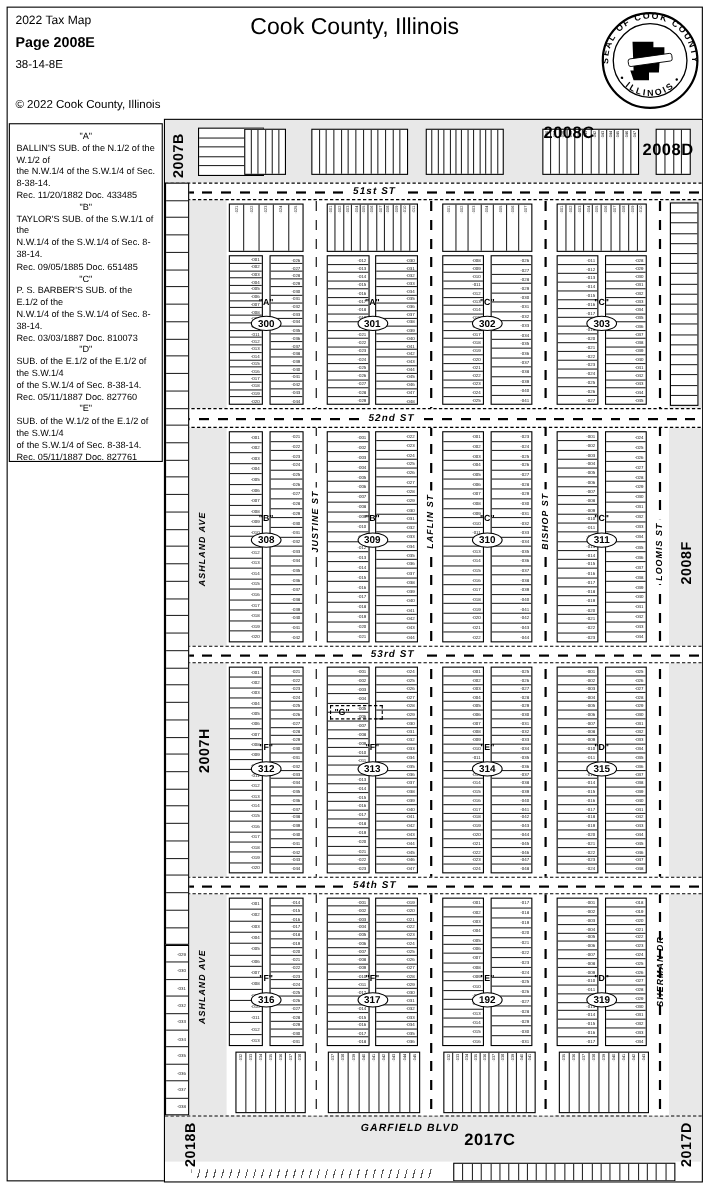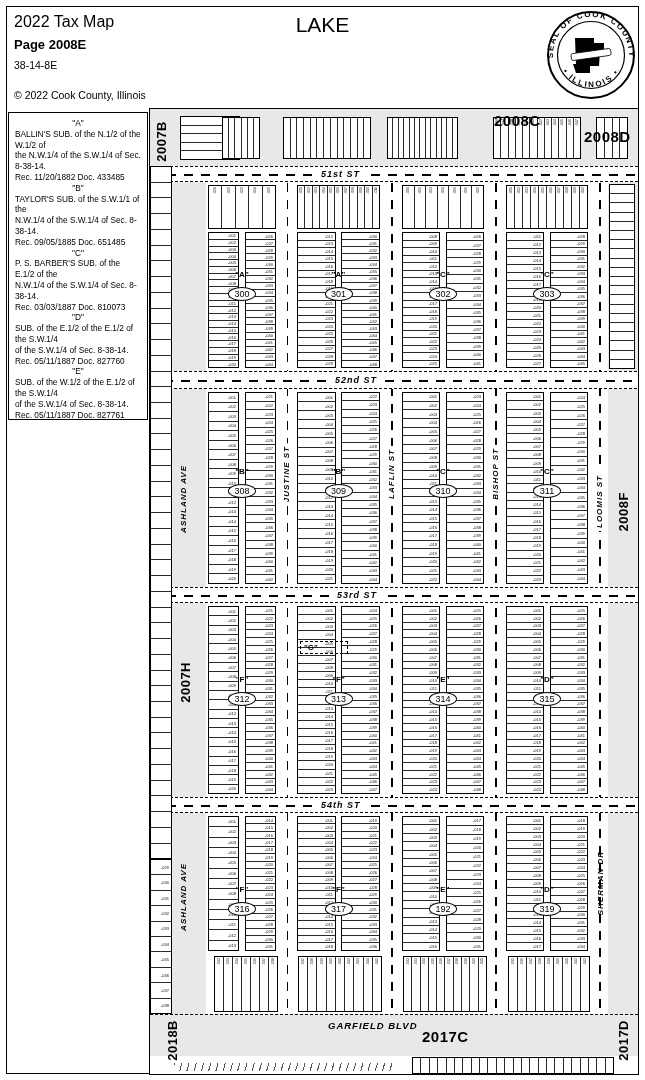--- a/index.html
+++ b/index.html
@@ -1,21 +1,21 @@
 <!DOCTYPE html>
 <html><head>
 <meta charset="utf-8">
 <style>
   html,body{margin:0;padding:0;}
   body{width:645px;height:1080px;position:relative;background:#fff;overflow:hidden;
        font-family:"Liberation Sans", sans-serif;color:#000;}
   .frame{position:absolute;left:6px;top:6px;right:6px;bottom:6px;border:1.3px solid #000;z-index:0;}
   
   .hdr-left{position:absolute;left:14px;top:13px;z-index:2;}
-  .hdr-year{font-size:16px;}
+  .hdr-year{font-size:11px;}
   .hdr-page{font-size:13px;font-weight:bold;margin-top:6px;}
   .hdr-code{font-size:10.5px;margin-top:7px;}
   .hdr-copy{position:absolute;left:14px;top:89px;font-size:10.5px;z-index:2;}
   .title{position:absolute;left:140px;right:140px;top:9px;text-align:center;
          font-size:21px;line-height:32.5px;z-index:1;}
   .seal{position:absolute;right:8px;top:9px;z-index:2;}
   
   #legend-box{position:absolute;left:8px;top:112px;width:140px;height:308px;border:1px solid #000;
         background:#fff;padding:5px 6px;box-sizing:border-box;font-size:8.3px;line-height:10.8px;overflow:hidden;z-index:2;}
   .leg-letter{text-align:center;}
@@ -39,39 +39,39 @@
   .ref-h{position:absolute;font-weight:bold;font-size:15px;letter-spacing:.5px;z-index:5;white-space:nowrap;}
   .col{position:absolute;display:flex;flex-direction:column;background:#fff;border:1px solid #000;box-sizing:border-box;z-index:3;}
   .cellH{flex:1;display:flex;align-items:center;justify-content:flex-end;padding-right:2px;
          font-size:4px;color:#111;overflow:hidden;border-bottom:1px solid #2a2a2a;min-height:0;}
   .col>.cellH:last-child{border-bottom:none;}
   .strip{position:absolute;display:flex;background:#fff;border:1px solid #000;box-sizing:border-box;z-index:3;}
   .cellV{flex:1;border-right:1px solid #2a2a2a;display:flex;justify-content:center;align-items:flex-start;overflow:hidden;min-width:0;}
   .strip>.cellV:last-child{border-right:none;}
   .vtiny{writing-mode:vertical-rl;transform:rotate(180deg);font-size:3.5px;color:#111;margin-top:1px;}
   .ellipse{position:absolute;border:1.5px solid #000;border-radius:50%;background:#fff;display:flex;
-         align-items:center;justify-content:center;font-weight:normal;font-size:9px;z-index:5;box-sizing:border-box;}
+         align-items:center;justify-content:center;font-weight:bold;font-size:9px;z-index:5;box-sizing:border-box;}
   .blockletter{position:absolute;font-weight:bold;font-size:8px;z-index:5;text-align:center;}
   .gbox{position:absolute;border:1.2px dashed #000;font-weight:bold;font-size:8px;display:flex;
          align-items:center;padding-left:3px;z-index:5;box-sizing:border-box;}
   .hatch{position:absolute;background:repeating-linear-gradient(105deg,#555 0 1px,transparent 1px 7px);z-index:2;}
 </style>
 </head>
 <body>
 
 <div class="frame"></div>
 
 <div class="hdr-left">
   <div class="hdr-year">2022 Tax Map</div>
   <div class="hdr-page">Page 2008E</div>
   <div class="hdr-code">38-14-8E</div>
 </div>
 <div class="hdr-copy">© 2022 Cook County, Illinois</div>
 <div class="title">
-  <div>LAKE</div>
+  <div>Cook County, Illinois</div>
 </div>
 <svg class="seal" width="92" height="92" viewBox="0 0 92 92">
   <circle cx="46" cy="46" r="43" fill="#fff" stroke="#000" stroke-width="2"></circle>
   <circle cx="46" cy="46" r="33.5" fill="#fff" stroke="#000" stroke-width="1.2"></circle>
   <defs>
     <path id="arcT" d="M 8,46 A 38,38 0 0 1 84,46"></path>
     <path id="arcB" d="M 16,59 A 33,33 0 0 0 76,59"></path>
   </defs>
   <text font-size="8" font-weight="bold" letter-spacing="1.5">
     <textPath href="#arcT" startOffset="50%" text-anchor="middle">SEAL OF COOK COUNTY</textPath>

